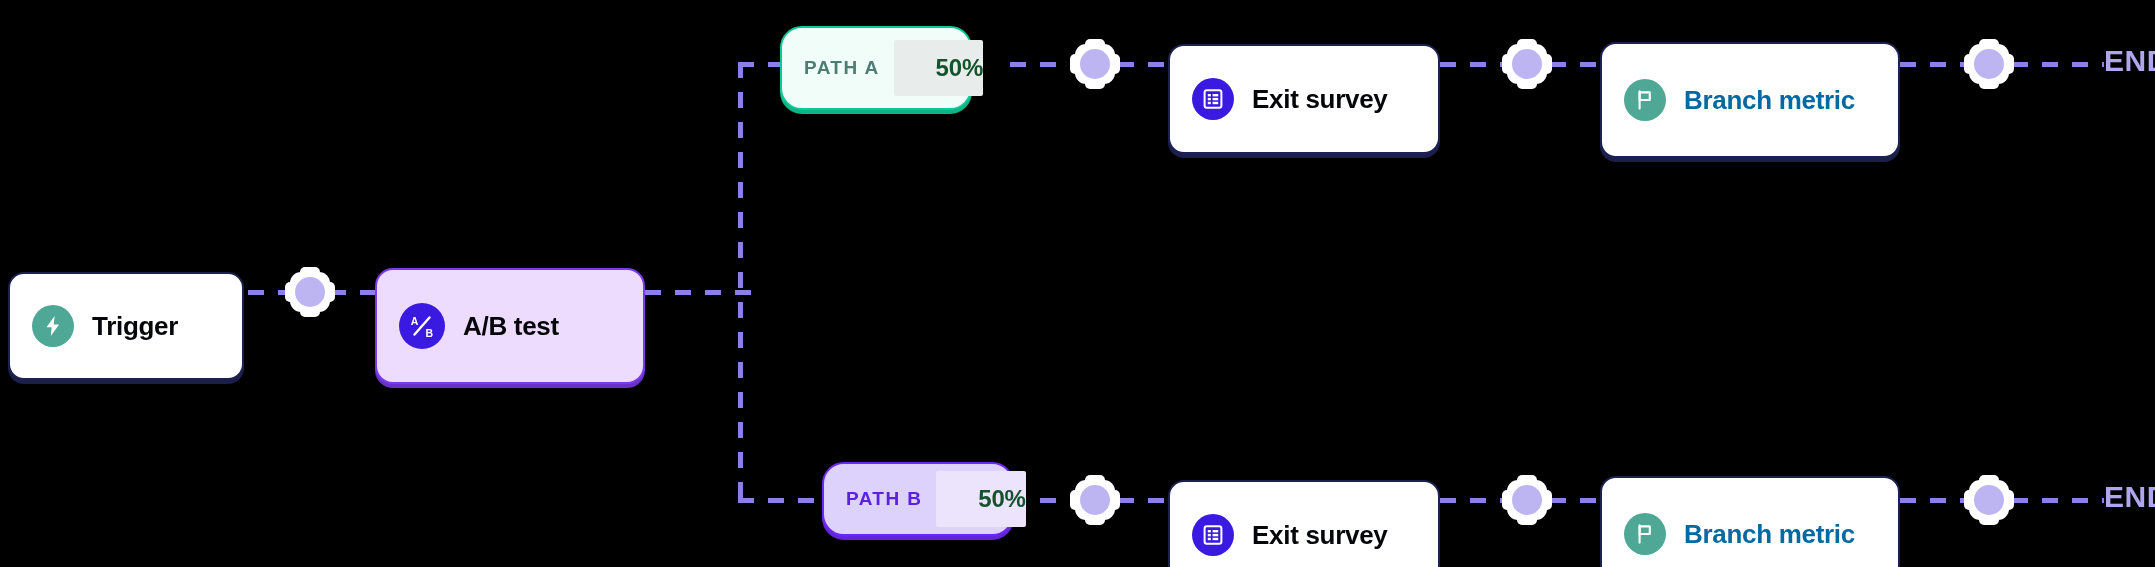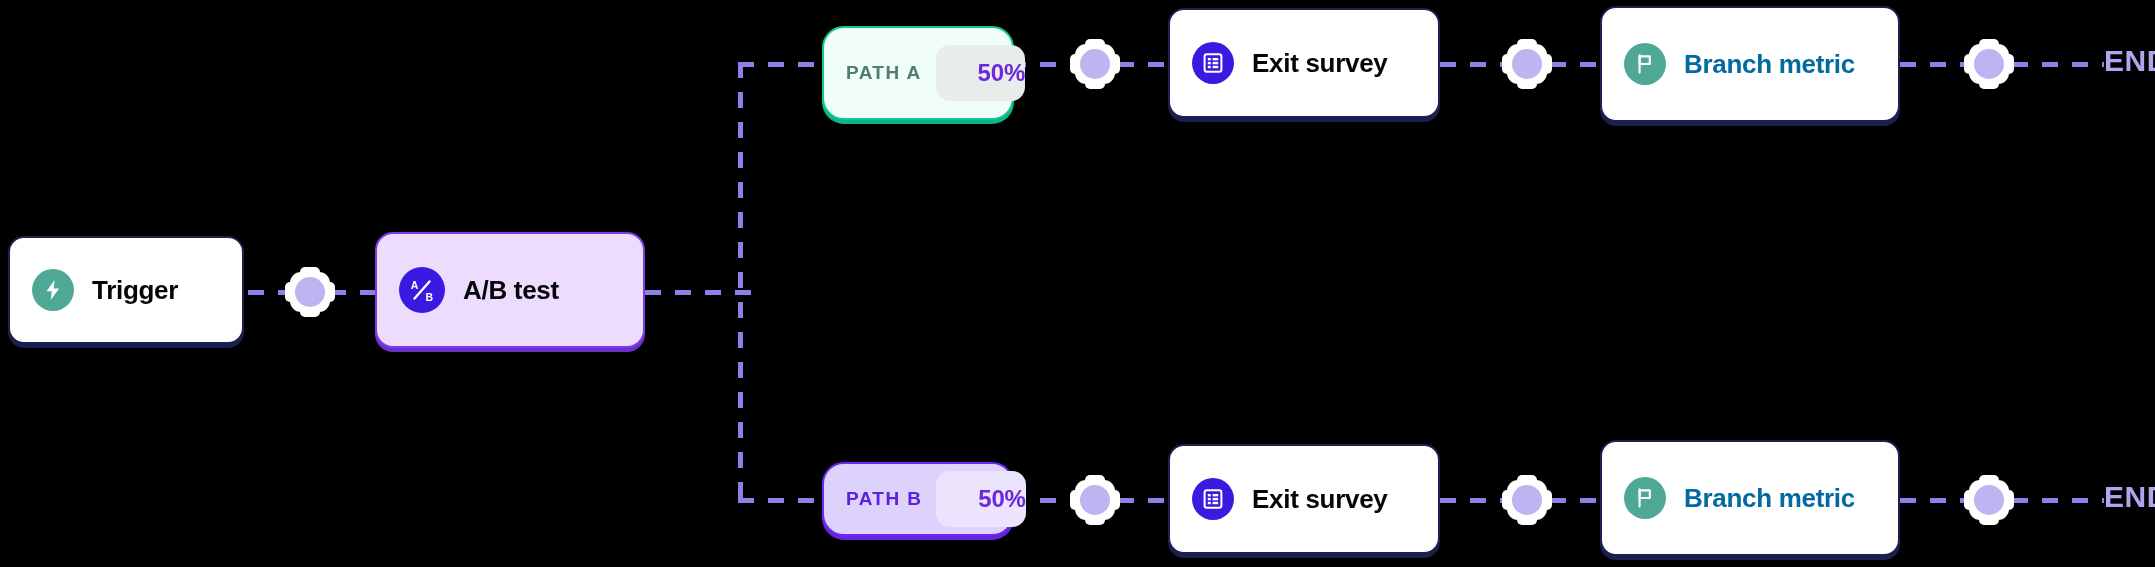--- a/index.html
+++ b/index.html
@@ -74,20 +74,21 @@
     z-index: 2;
   }
 
   
   .node {
     position: absolute;
     display: flex;
     align-items: center;
     box-sizing: border-box;
     z-index: 4;
+    margin-top: 36px;
   }
 
   .card {
     background: #ffffff;
     border: 2px solid #1c2150;
     border-radius: 16px;
     box-shadow: 0 4px 0 0 rgba(28,33,80,0.95);
     padding: 0 26px 0 22px;
     gap: 18px;
   }
@@ -150,24 +151,24 @@
     letter-spacing: 1.4px;
     white-space: nowrap;
   }
   .path-a .path-label { color: #4e7d74; }
   .path-b .path-label { color: #5b21e0; }
 
   .pct-badge {
     display: flex;
     align-items: center;
     justify-content: center;
-    border-radius: 14px;
+    border-radius: 2px;
     font-size: 24px;
     font-weight: bold;
-    color: #6d28d9;
+    color: #14532d;
     letter-spacing: -0.2px;
     padding-left: 42px;
   }
   .path-a .pct-badge { background: #e8edec; }
   .path-b .pct-badge { background: #ece4fd; }
 
   
   .end-label {
     position: absolute;
     font-size: 30px;
@@ -232,21 +233,21 @@
     <div class="node-icon icon-indigo" style="width:46px;height:46px;">
       <svg width="34" height="34" viewBox="0 0 34 34" aria-hidden="true">
         <line x1="9.5" y1="25.5" x2="24.5" y2="8.5" stroke="#ffffff" stroke-width="2.4" stroke-linecap="round"></line>
         <text x="9.6" y="16.4" font-family="Liberation Sans, sans-serif" font-size="10.5" font-weight="bold" fill="#ffffff" text-anchor="middle">A</text>
         <text x="24.2" y="28.2" font-family="Liberation Sans, sans-serif" font-size="10.5" font-weight="bold" fill="#ffffff" text-anchor="middle">B</text>
       </svg>
     </div>
     <div class="node-label label-black">A/B test</div>
   </div>
 
-  <div class="pathnode path-a" style="left:822px; top:26px; width:192px; height:94px;">
+  <div class="pathnode path-a" style="left:780px; top:26px; width:192px; height:84px;">
     <div class="path-label">PATH A</div>
     <div class="pct-badge" style="width:78px; height:56px;">50%</div>
   </div>
 
   <div class="conn" style="left:1072px; top:41px;">
     <div class="plate"></div>
     <div class="dot"></div>
   </div>
 
   <div class="node card" style="left:1168px; top:8px; width:272px; height:110px;">

